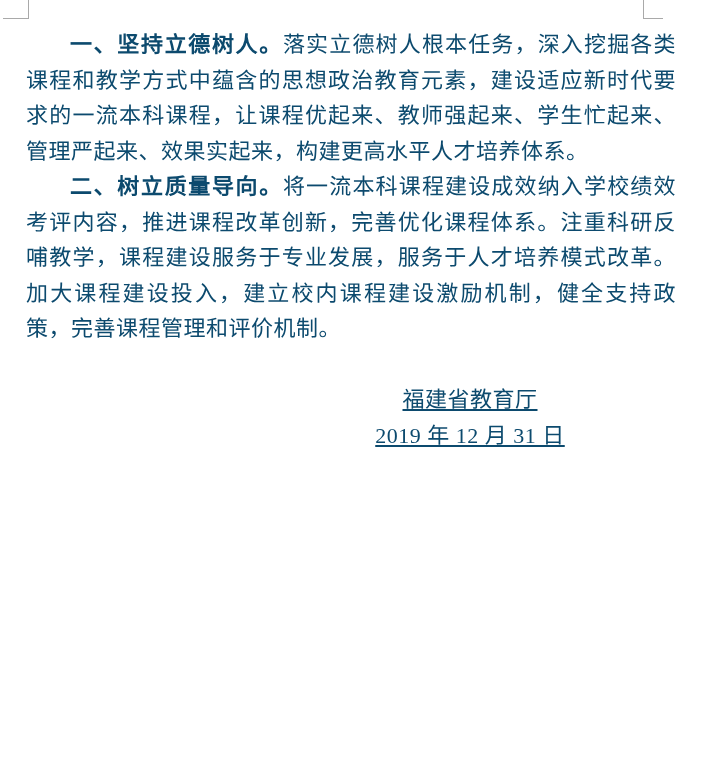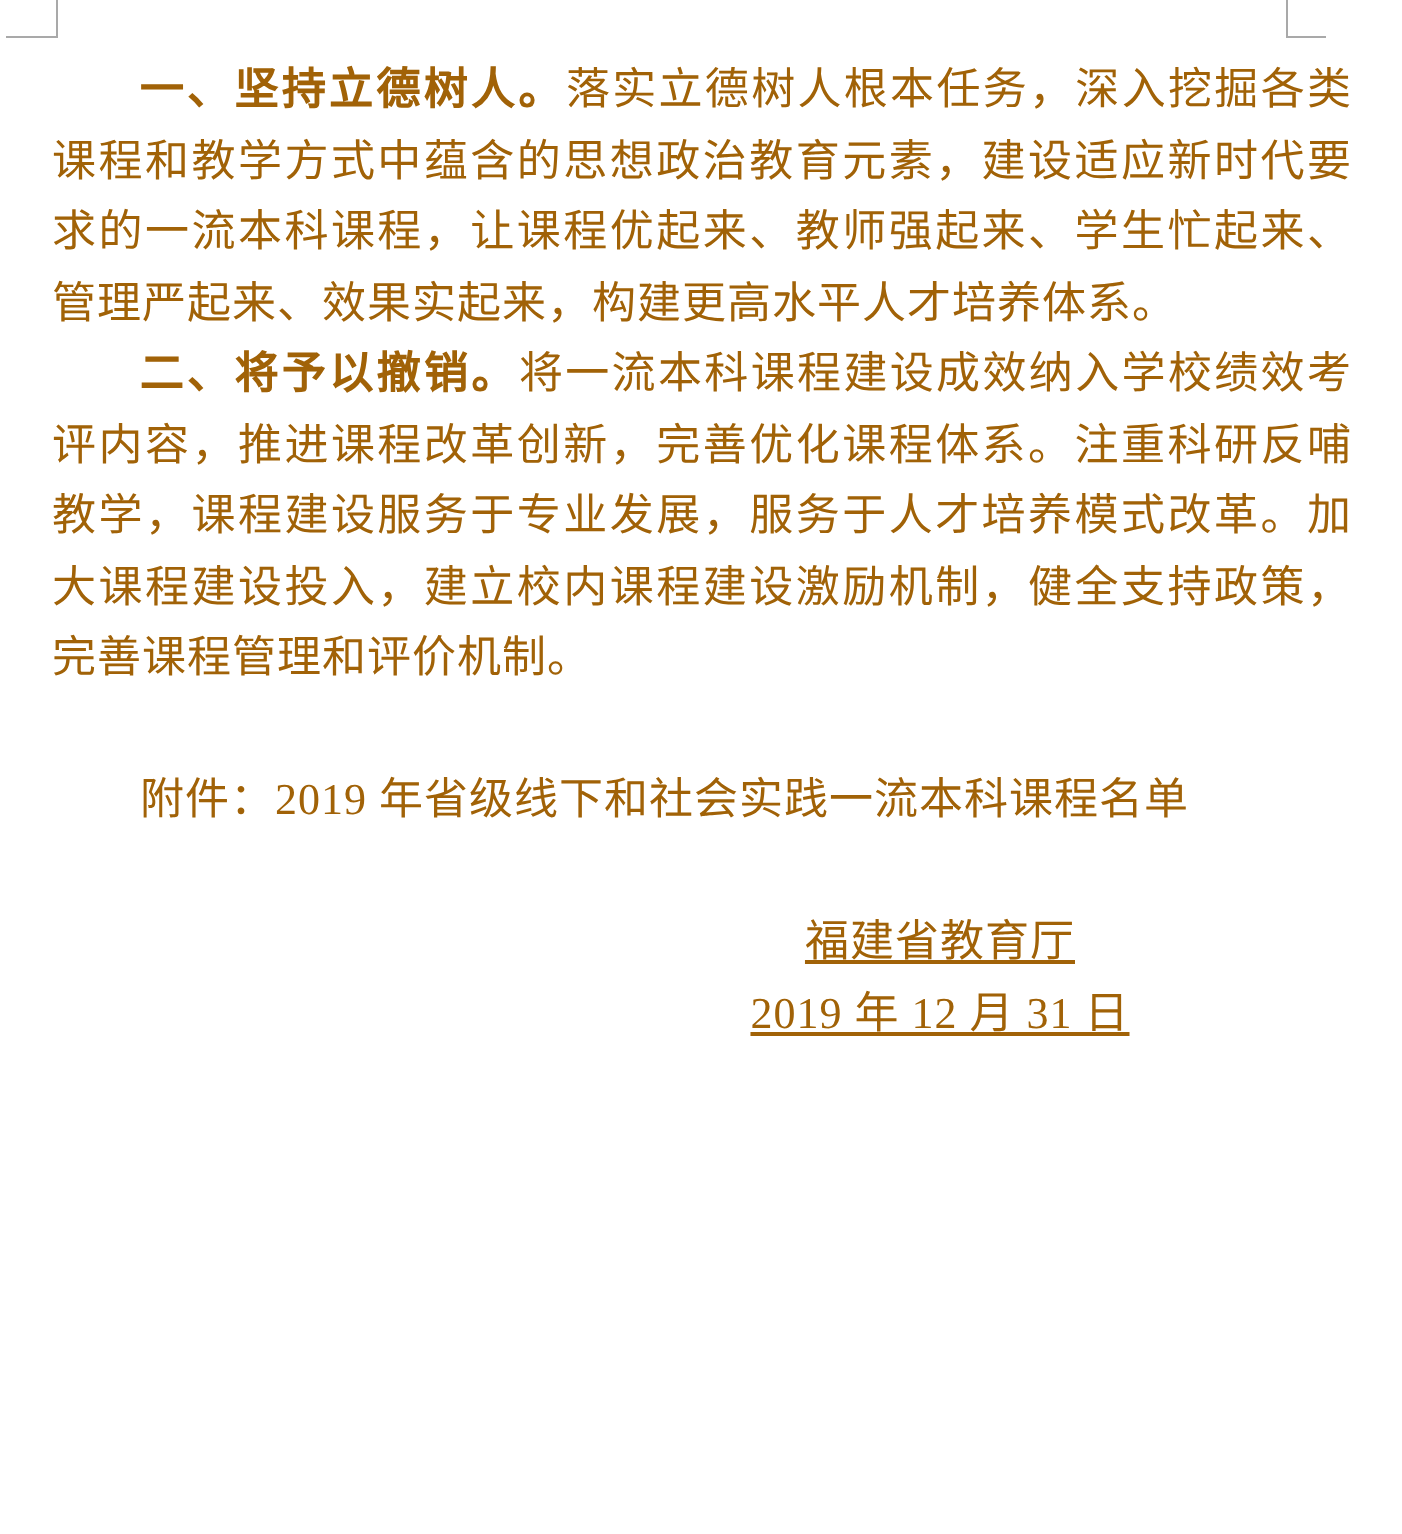--- a/index.html
+++ b/index.html
@@ -7,21 +7,21 @@
     padding: 0;
     background: #ffffff;
   }
   .page {
     position: relative;
     width: 701px;
     height: 767px;
     background: #ffffff;
     overflow: hidden;
     font-family: "Liberation Serif", "DejaVu Serif", serif;
-    color: #a16207;
+    color: #0c4a6e;
   }
   
   .crop-mark {
     position: absolute;
     top: 0;
   }
   .crop-mark.left {
     left: 3px;
     width: 25px;
     height: 18px;
@@ -74,24 +74,23 @@
 
 <div class="page">
 
   <div class="crop-mark left"></div>
   <div class="crop-mark right"></div>
 
   <div class="content">
 
     <p><span class="p-head">一、坚持立德树人。</span><span>落实立德树人根本任务，深入挖掘各类课程和教学方式中蕴含的思想政治教育元素，建设适应新时代要求的一流本科课程，让课程优起来、教师强起来、学生忙起来、管理严起来、效果实起来，构建更高水平人才培养体系。</span></p>
 
-    <p><span class="p-head">二、将予以撤销。</span><span>将一流本科课程建设成效纳入学校绩效考评内容，推进课程改革创新，完善优化课程体系。注重科研反哺教学，课程建设服务于专业发展，服务于人才培养模式改革。加大课程建设投入，建立校内课程建设激励机制，健全支持政策，完善课程管理和评价机制。</span></p>
+    <p><span class="p-head">二、树立质量导向。</span><span>将一流本科课程建设成效纳入学校绩效考评内容，推进课程改革创新，完善优化课程体系。注重科研反哺教学，课程建设服务于专业发展，服务于人才培养模式改革。加大课程建设投入，建立校内课程建设激励机制，健全支持政策，完善课程管理和评价机制。</span></p>
 
 
-    <p class="attachment">附件：2019 年省级线下和社会实践一流本科课程名单</p>
 
     <div class="sig-block">
       <div>福建省教育厅</div>
       <div>2019 年 12 月 31 日</div>
     </div>
 
   </div>
 </div>
 
 </body></html>

